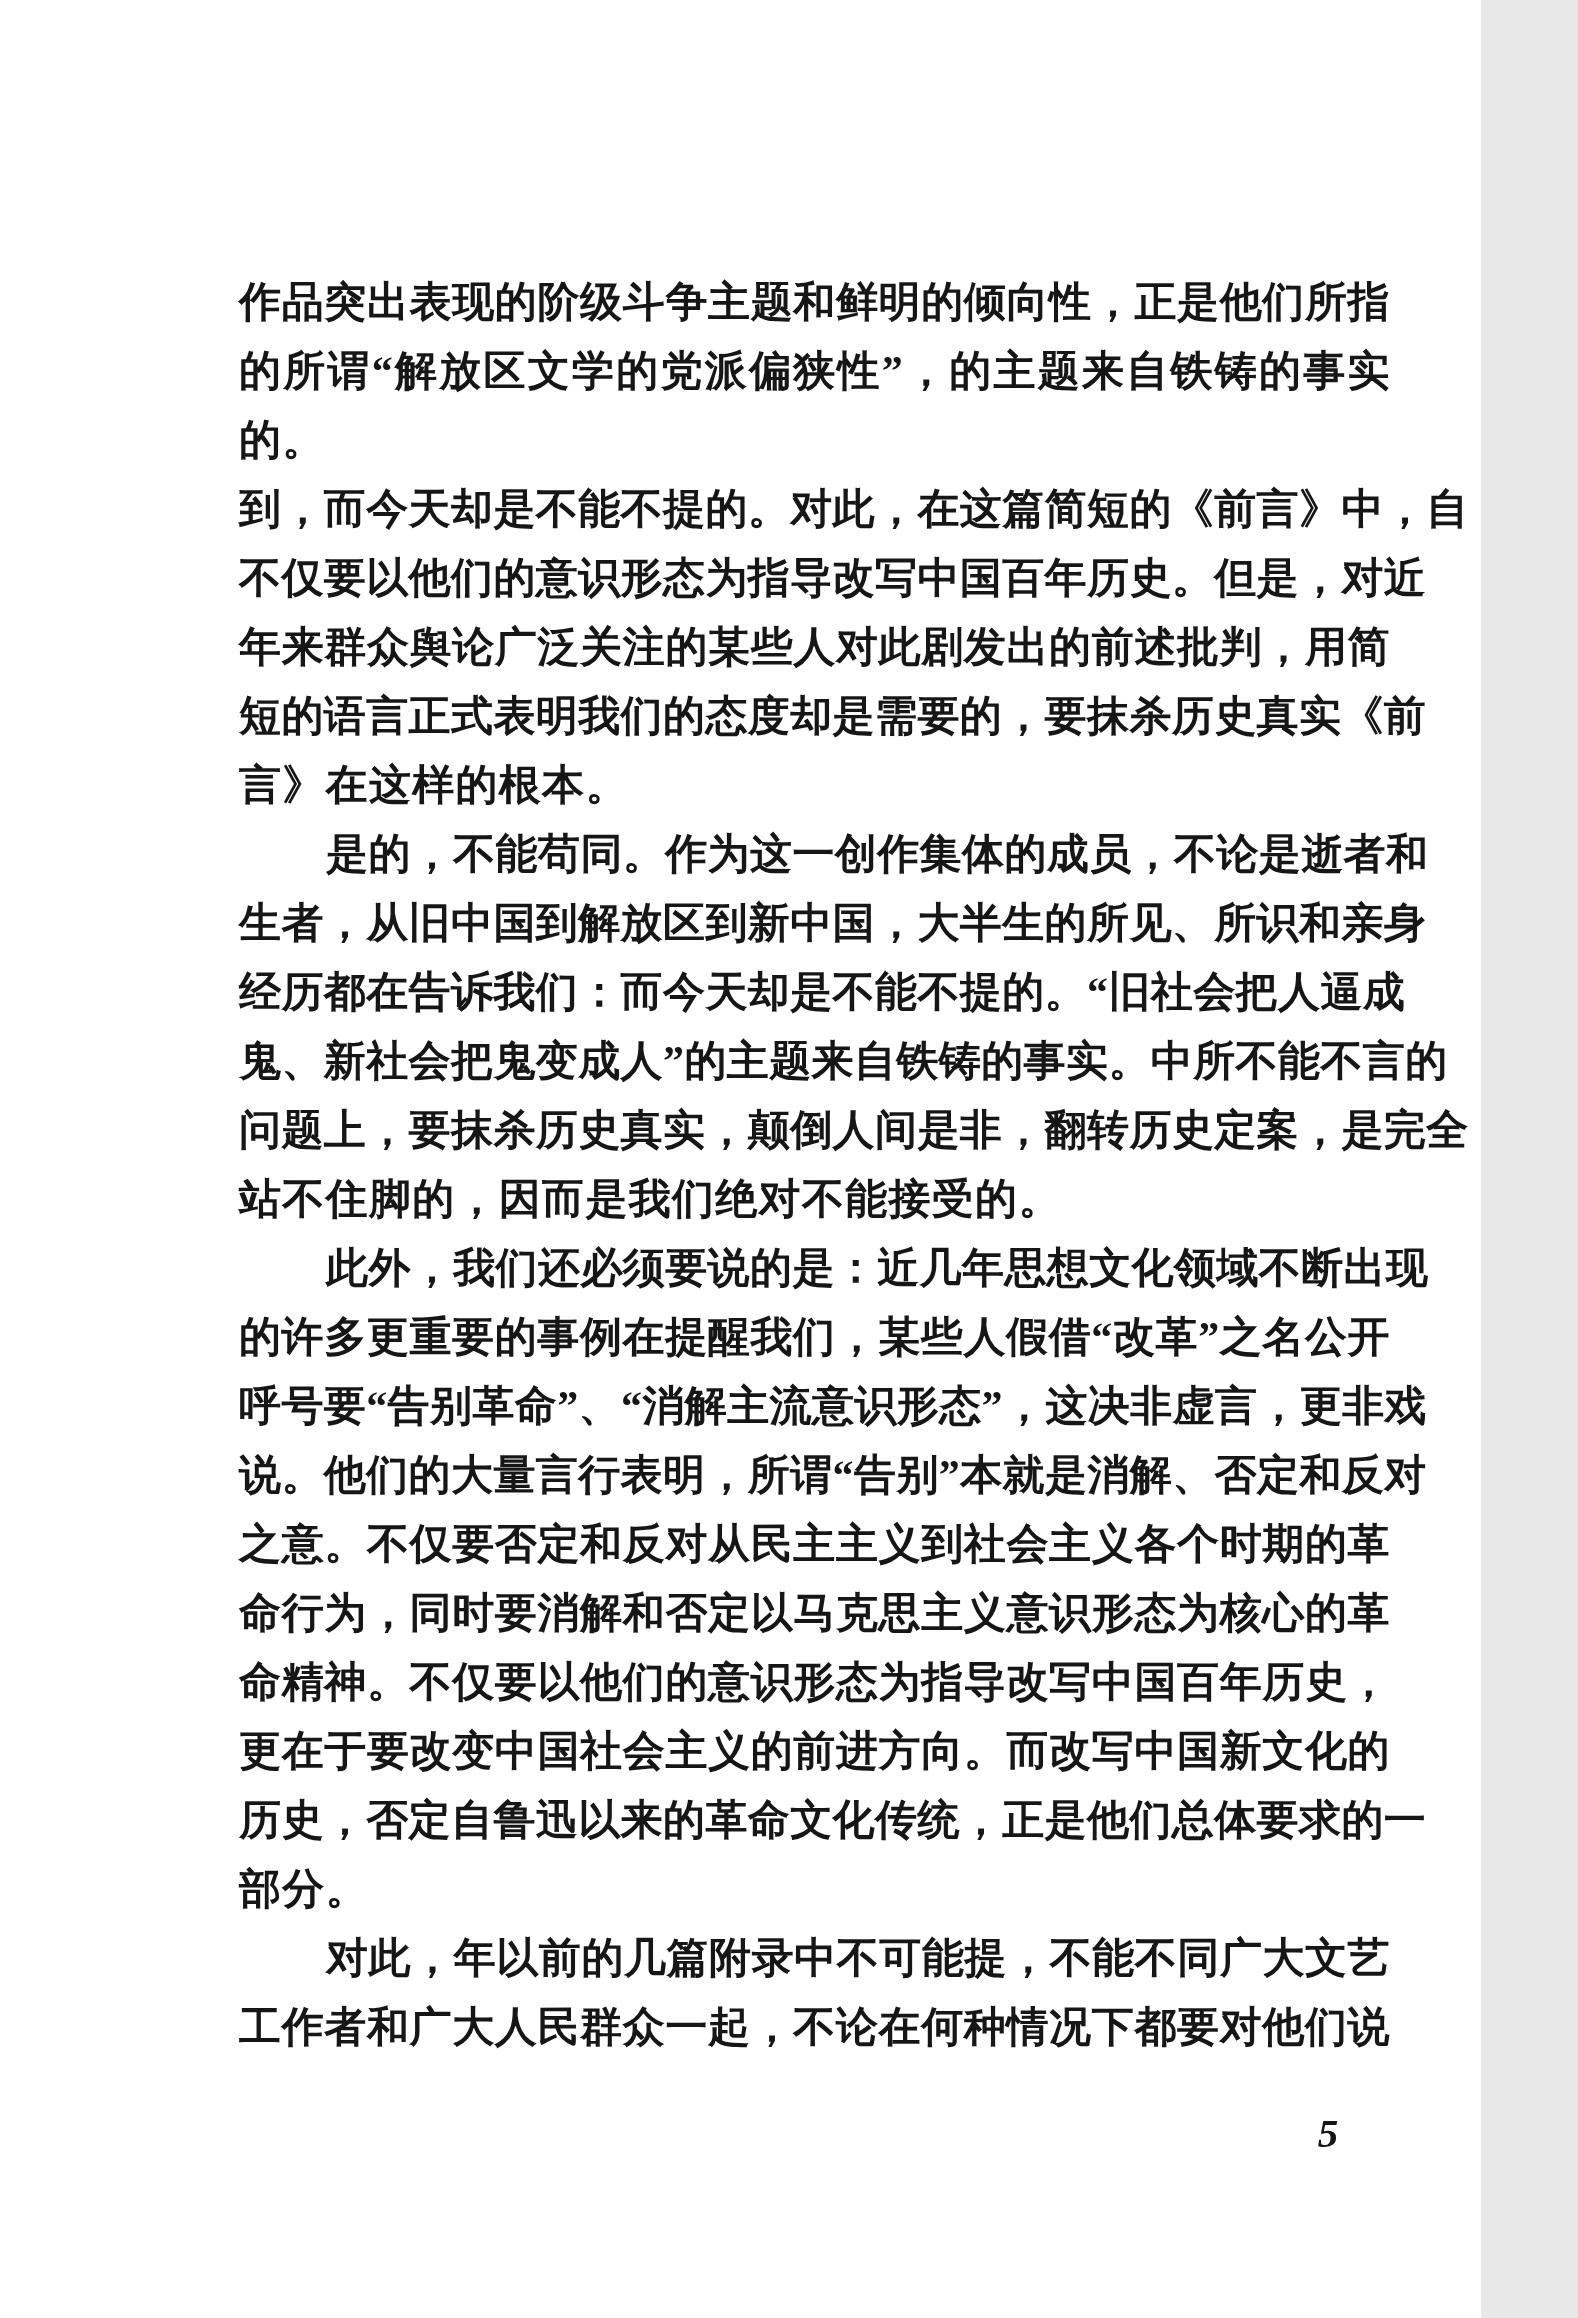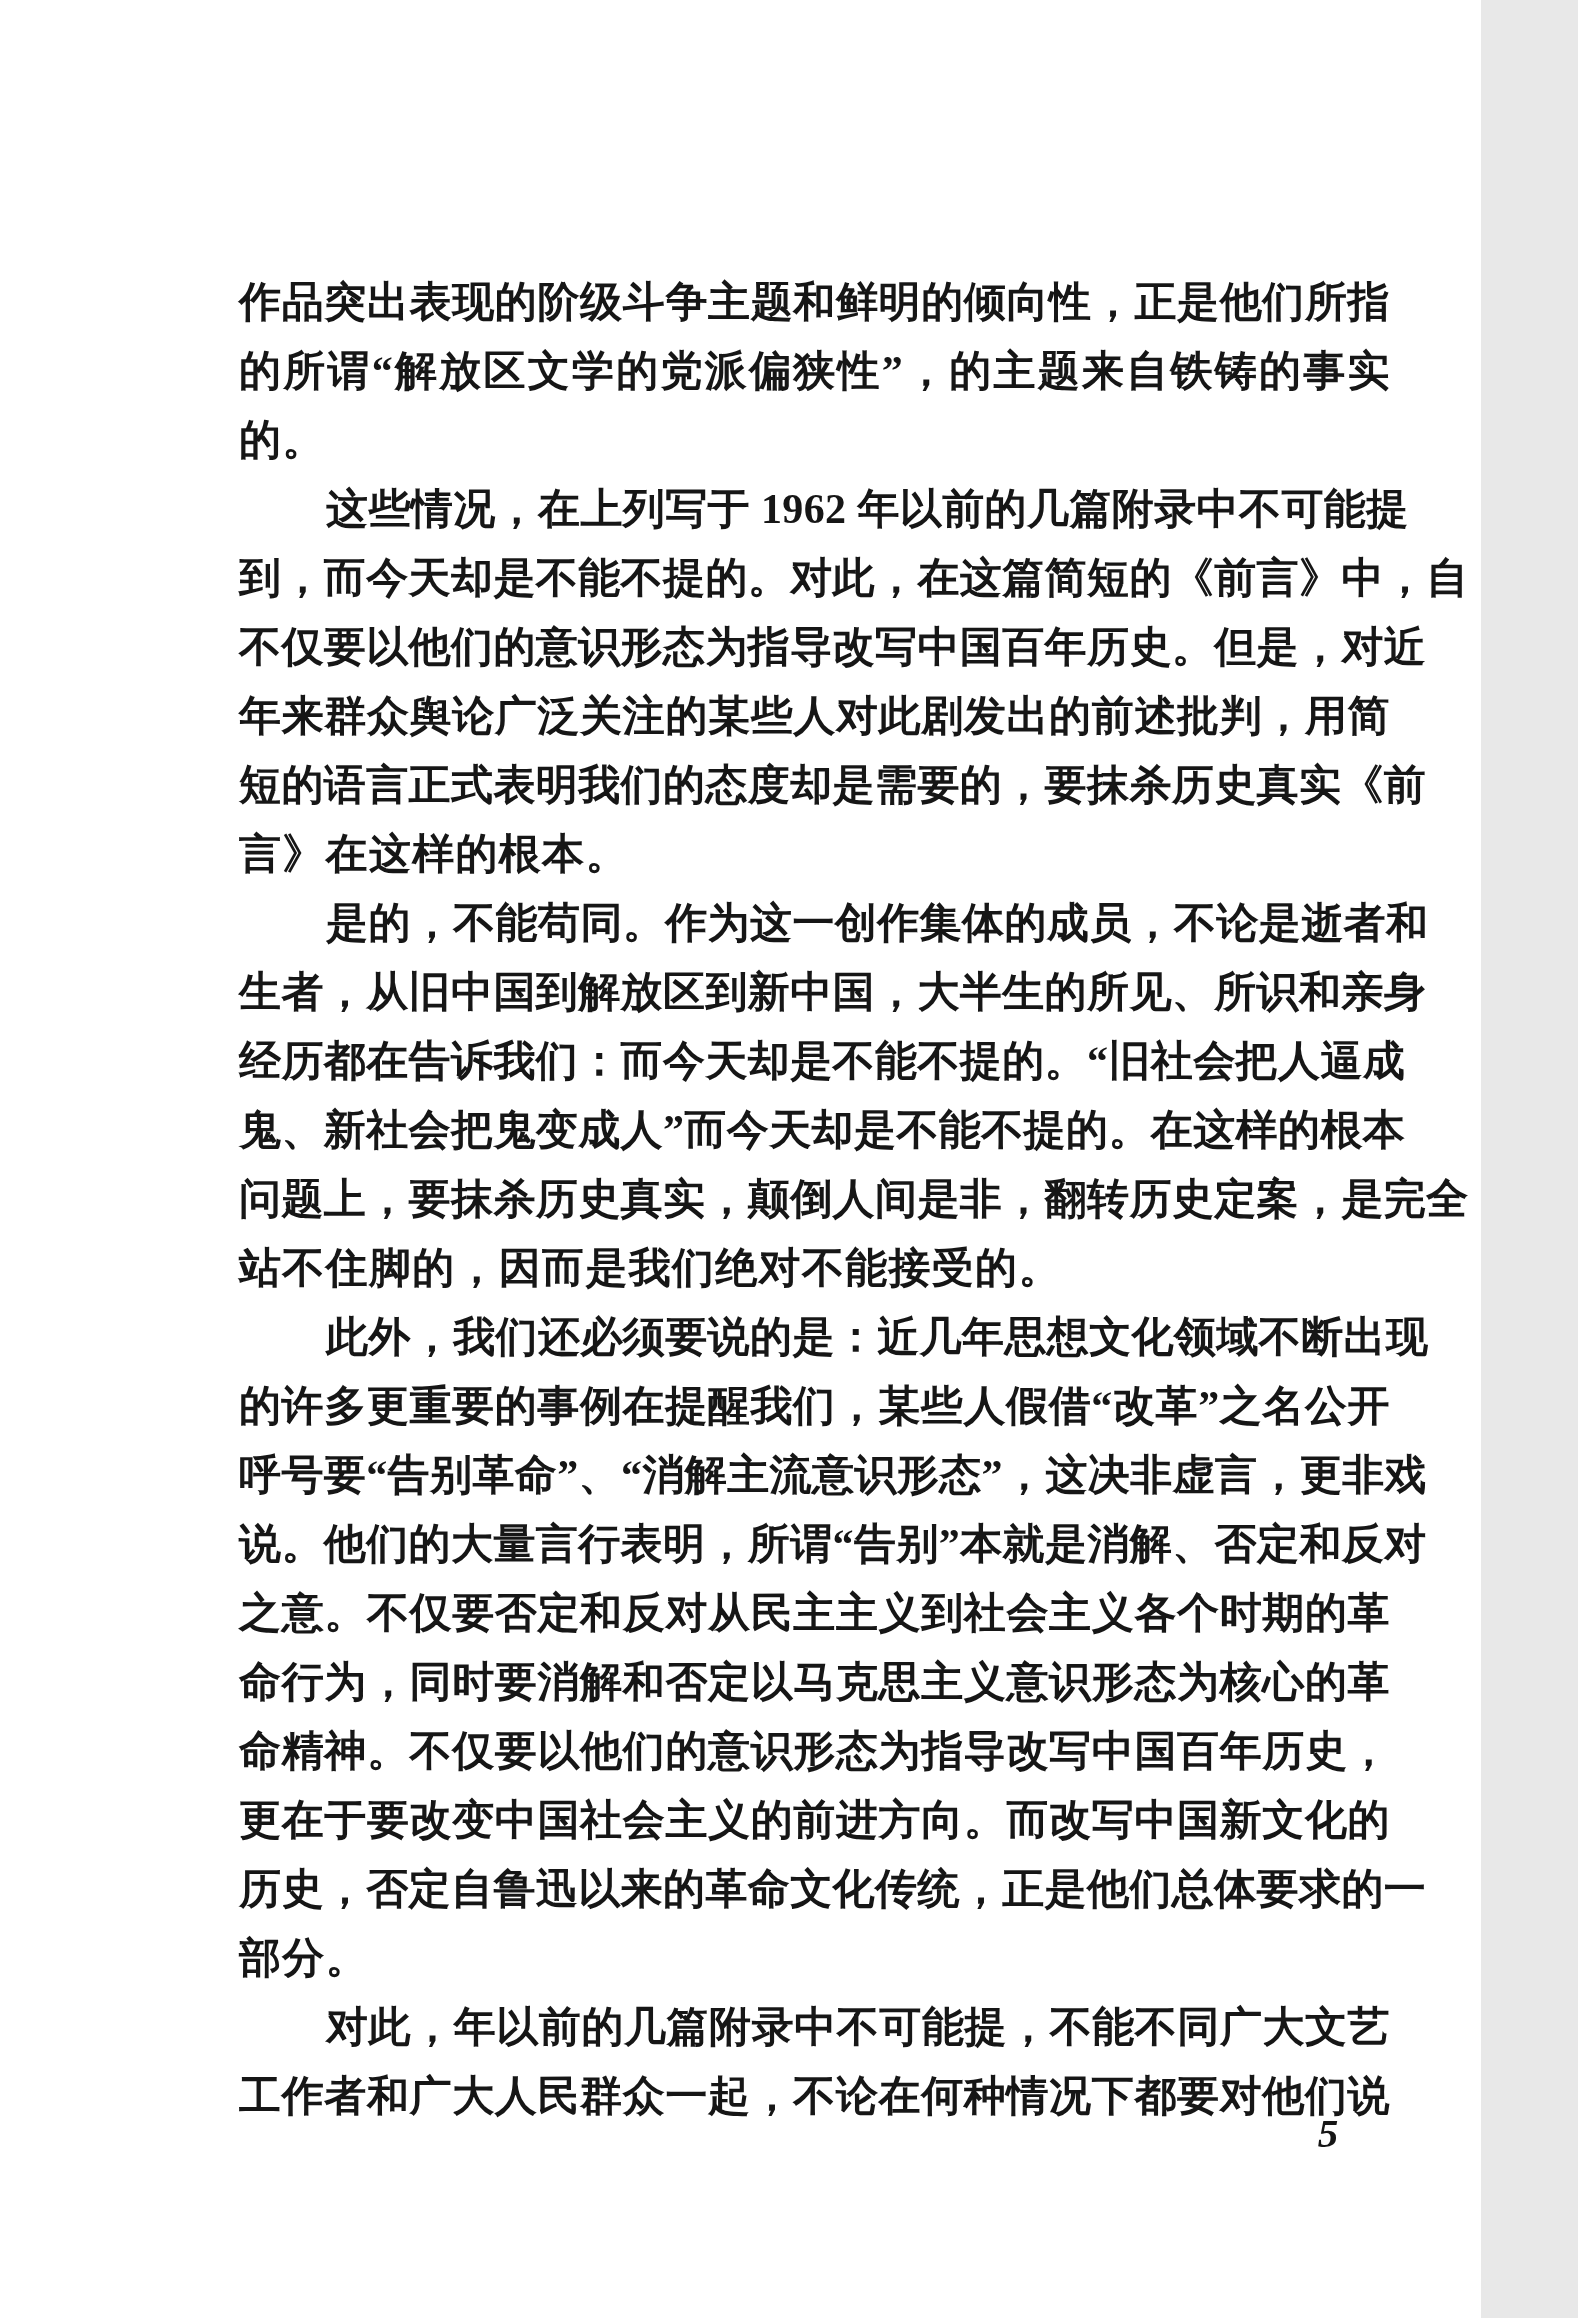--- a/index.html
+++ b/index.html
@@ -56,30 +56,29 @@
   }
 </style>
 </head>
 <body>
 
 <div class="page">
   <div class="text-block">
       <div class="line">作品突出表现的阶级斗争主题和鲜明的倾向性，正是他们所指</div>
       <div class="line">的所谓“解放区文学的党派偏狭性”，的主题来自铁铸的事实</div>
       <div class="line end">的。</div>
-      <div class="line indent">这些情况，在上列写于 1962 年以前的几篇附录中不可能提</div>
       <div class="line">到，而今天却是不能不提的。对此，在这篇简短的《前言》中，自</div>
       <div class="line">不仅要以他们的意识形态为指导改写中国百年历史。但是，对近</div>
       <div class="line">年来群众舆论广泛关注的某些人对此剧发出的前述批判，用简</div>
       <div class="line">短的语言正式表明我们的态度却是需要的，要抹杀历史真实《前</div>
       <div class="line end">言》在这样的根本。</div>
       <div class="line indent">是的，不能苟同。作为这一创作集体的成员，不论是逝者和</div>
       <div class="line">生者，从旧中国到解放区到新中国，大半生的所见、所识和亲身</div>
       <div class="line">经历都在告诉我们：而今天却是不能不提的。“旧社会把人逼成</div>
-      <div class="line">鬼、新社会把鬼变成人”而今天却是不能不提的。在这样的根本</div>
+      <div class="line">鬼、新社会把鬼变成人”的主题来自铁铸的事实。中所不能不言的</div>
       <div class="line">问题上，要抹杀历史真实，颠倒人间是非，翻转历史定案，是完全</div>
       <div class="line end">站不住脚的，因而是我们绝对不能接受的。</div>
       <div class="line indent">此外，我们还必须要说的是：近几年思想文化领域不断出现</div>
       <div class="line">的许多更重要的事例在提醒我们，某些人假借“改革”之名公开</div>
       <div class="line">呼号要“告别革命”、“消解主流意识形态”，这决非虚言，更非戏</div>
       <div class="line">说。他们的大量言行表明，所谓“告别”本就是消解、否定和反对</div>
       <div class="line">之意。不仅要否定和反对从民主主义到社会主义各个时期的革</div>
       <div class="line">命行为，同时要消解和否定以马克思主义意识形态为核心的革</div>
       <div class="line">命精神。不仅要以他们的意识形态为指导改写中国百年历史，</div>
       <div class="line">更在于要改变中国社会主义的前进方向。而改写中国新文化的</div>

